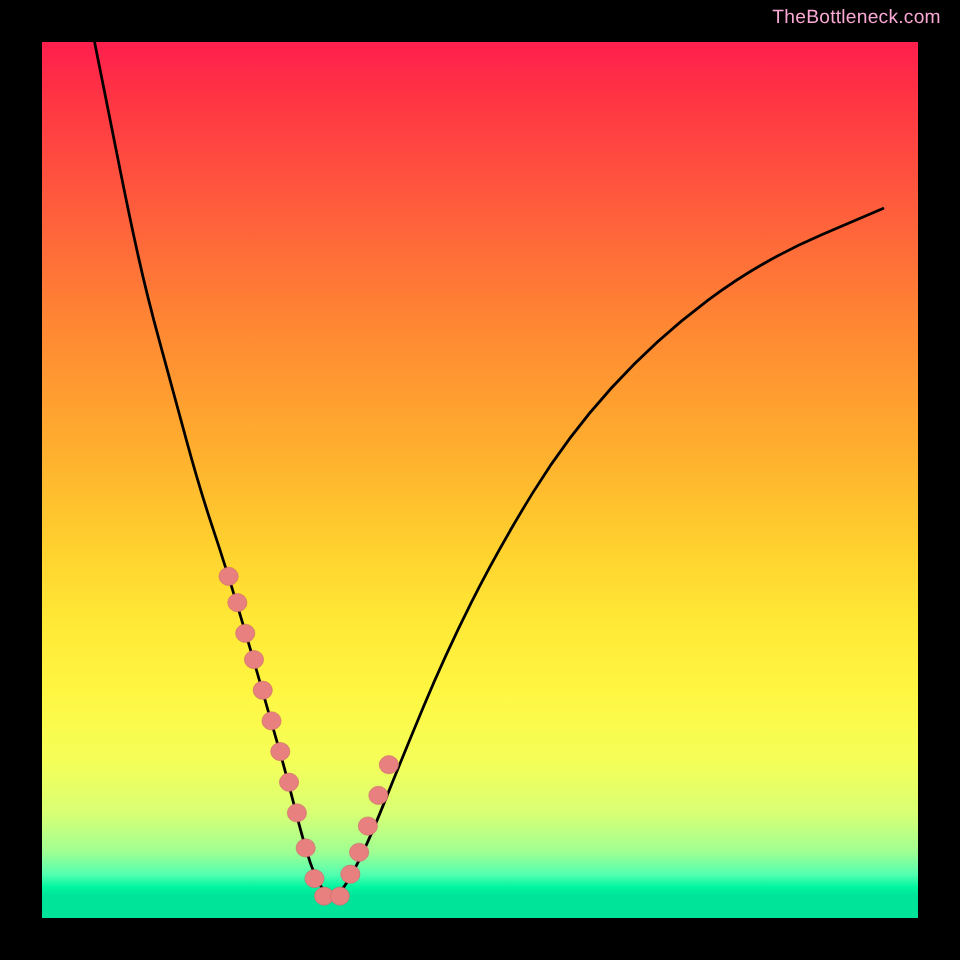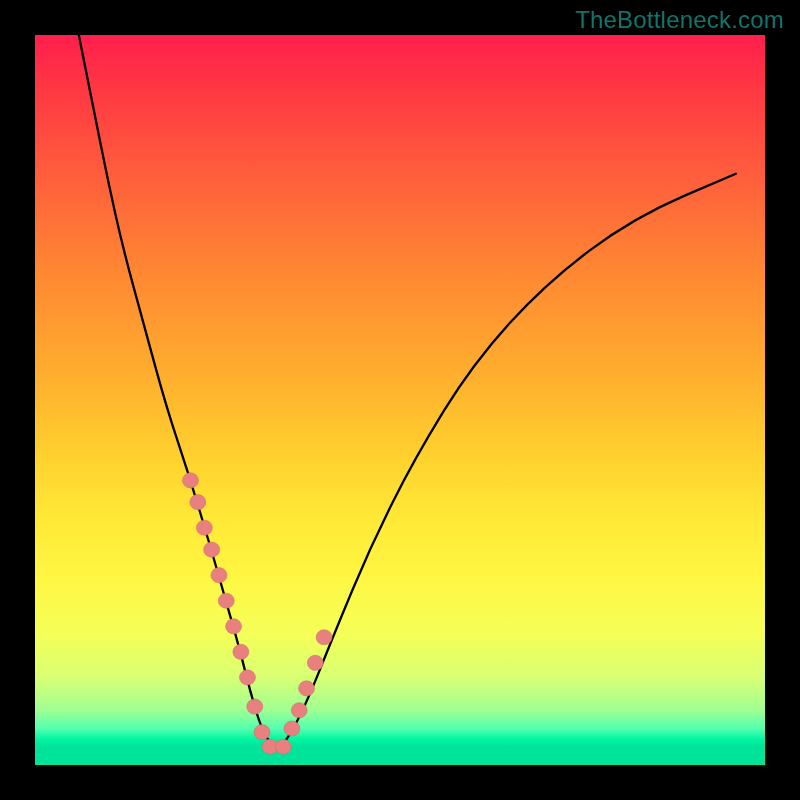--- a/index.html
+++ b/index.html
@@ -41,22 +41,22 @@
       #54ffb0 95%,
       #00f5a0 96.5%,
       #00e49a 97.4%,
       #00e49a 100%
     );
   }
   .watermark {
     position: absolute;
     top: 6px;
     right: 16px;
-    color: #0f766e;
-    font-size: 24px;
+    color: #f9a8d4;
+    font-size: 16px;
     font-weight: 400;
     letter-spacing: 0.2px;
   }
   svg.curve {
     position: absolute;
     top: 0;
     left: 0;
     width: 730px;
     height: 730px;
     overflow: visible;

